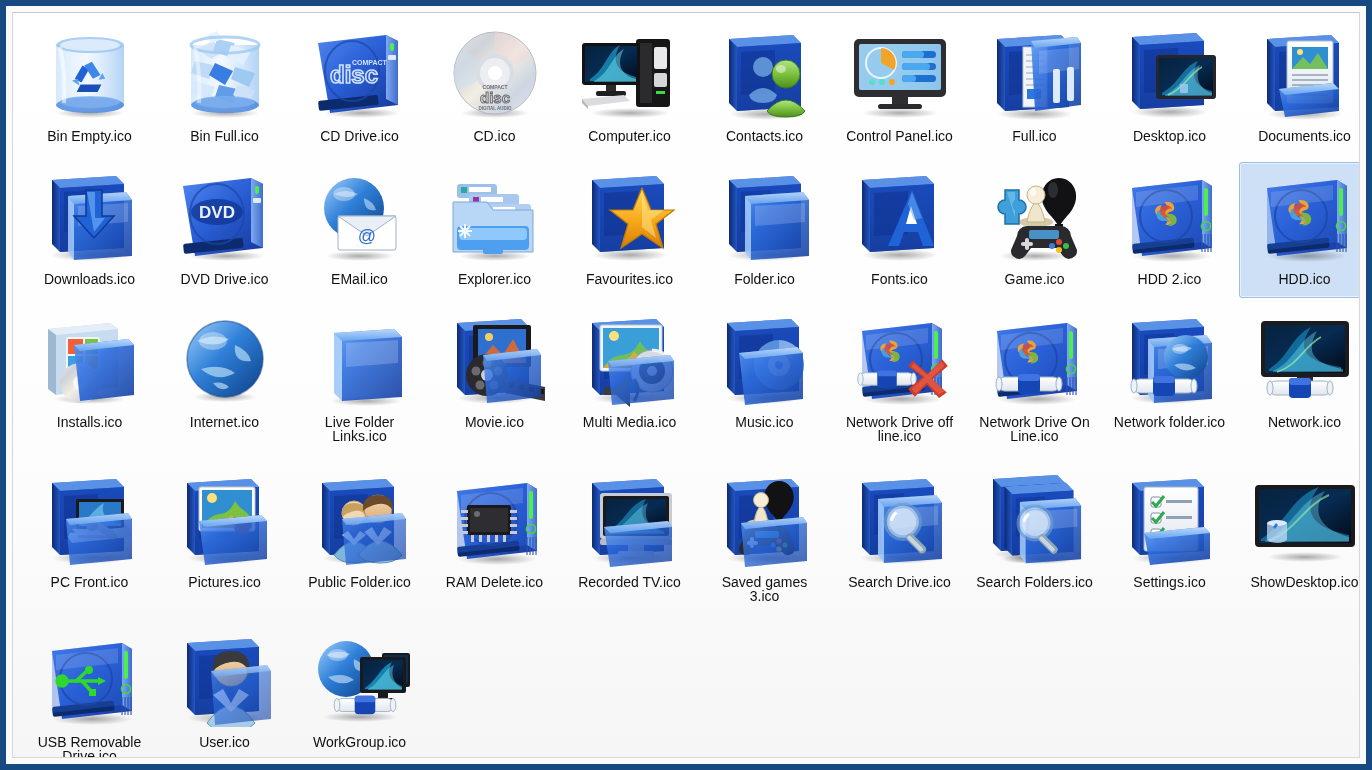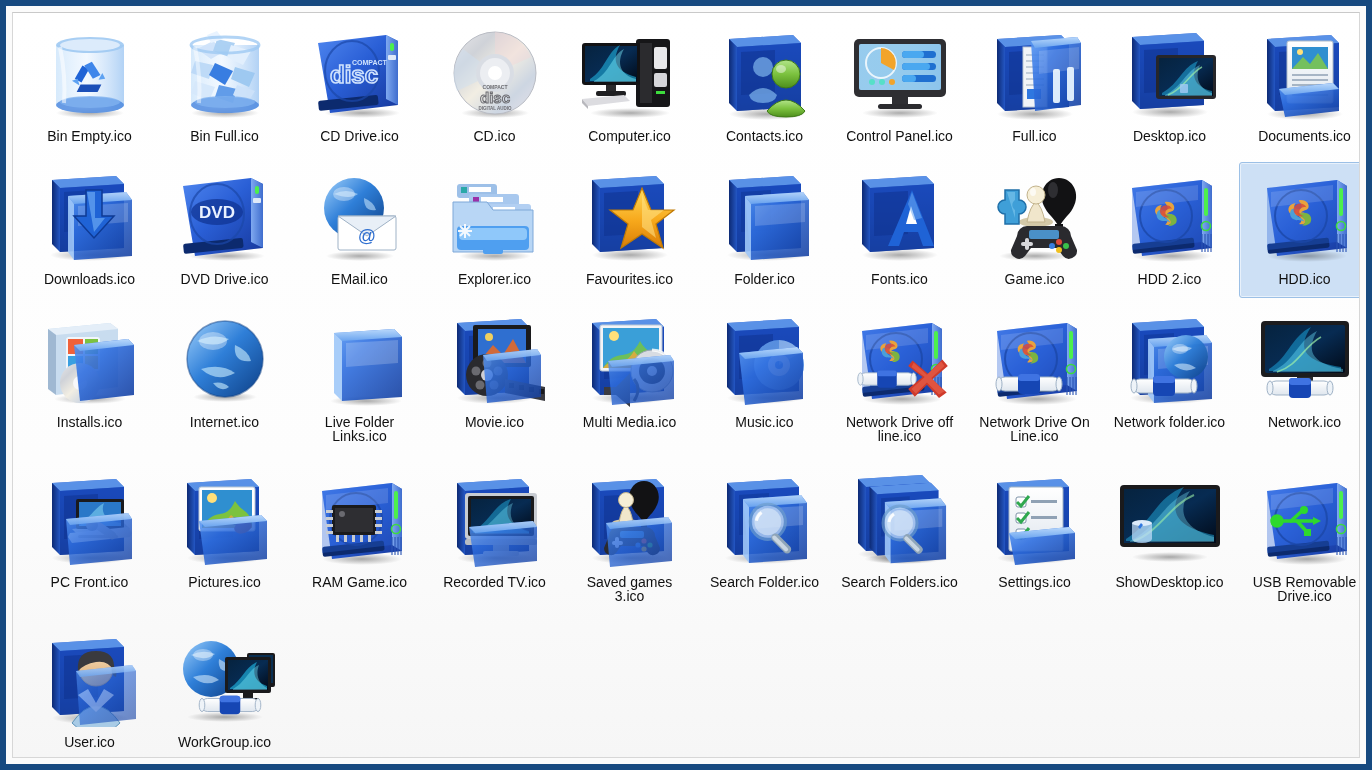--- a/index.html
+++ b/index.html
@@ -883,20 +883,43 @@
     <path d="M26 46 L88 40 L94 46 L94 84 L32 90 Z" fill="url(#fFront)" opacity=".85"></path>
     <path d="M26 46 L88 40 L94 46 L32 52 Z" fill="url(#fEdge)"></path>
   </svg>
           </div>
           <div class="label">Pictures.ico</div>
         </div>
         <div class="cell tall">
           <div class="hit"></div>
           <div class="art">
             <svg width="104" height="92" viewBox="0 0 104 92">
+              <use href="#sym-folder-back" x="0" y="0" width="100" height="92"></use>
+    <g transform="translate(30,24)">
+      <circle cx="16" cy="14" r="12" fill="#f0d8b2" stroke="#c8a878"></circle>
+      <path d="M4 18 q-2 -14 12 -14 q14 0 12 14 q-4 -8 -12 -6 q-8 2 -12 6z" fill="#c8a060"></path>
+      <path d="M-4 56 q20 -26 40 0 q-6 8 -20 8 q-14 0 -20 -8z" fill="#7fb5dc" stroke="#4f8fb8"></path>
+      <path d="M10 32 l6 8 l6 -8 l6 4 l-12 10 l-12 -10z" fill="#ffffff" opacity=".8"></path>
+    </g>
+    <g transform="translate(52,18)">
+      <circle cx="18" cy="16" r="14" fill="url(#skinG)" stroke="#b98c58"></circle>
+      <path d="M3 18 q-1 -16 15 -16 q16 0 15 16 q-5 -9 -15 -7 q-10 2 -15 7z" fill="#6a4a2a"></path>
+      <path d="M-2 62 q22 -28 44 0 q-7 8 -22 8 q-15 0 -22 -8z" fill="#9fcbe8" stroke="#4f8fb8"></path>
+      <path d="M12 34 l6 10 l6 -10 l8 5 l-14 13 l-14 -13z" fill="#ffffff" opacity=".85"></path>
+    </g>
+    <path d="M34 44 L94 38 L98 44 L98 84 L38 90 Z" fill="url(#fFront)" opacity=".7"></path>
+    <path d="M34 44 L94 38 L98 44 L38 50 Z" fill="url(#fEdge)" opacity=".85"></path>
+  </svg>
+          </div>
+          <div class="label">Public Folder.ico</div>
+        </div>
+        <div class="cell tall">
+          <div class="hit"></div>
+          <div class="art">
+            <svg width="104" height="92" viewBox="0 0 104 92">
               <use href="#sym-drive" x="0" y="0" width="104" height="92"></use>
     <g transform="translate(24,30)">
       <rect x="0" y="0" width="44" height="30" rx="2" fill="#1a1a1c"></rect>
       <rect x="3" y="3" width="38" height="24" fill="#2e2e32"></rect>
       <circle cx="10" cy="9" r="3" fill="#6a6a70"></circle>
       <g fill="#c8ccd2">
         <rect x="-6" y="5" width="7" height="3"></rect>
                   <rect x="-6" y="12" width="7" height="3"></rect>
         <rect x="-6" y="19" width="7" height="3"></rect>
                   <rect x="-6" y="26" width="7" height="3"></rect>
@@ -906,21 +929,21 @@
                   <rect x="43" y="26" width="7" height="3"></rect>
         <rect x="4" y="30" width="3" height="7"></rect>
                   <rect x="12" y="30" width="3" height="7"></rect>
         <rect x="20" y="30" width="3" height="7"></rect>
                   <rect x="28" y="30" width="3" height="7"></rect>
         <rect x="36" y="30" width="3" height="7"></rect>
       </g>
     </g>
             </svg>
           </div>
-          <div class="label">RAM Game.ico</div>
+          <div class="label">RAM Delete.ico</div>
         </div>
         <div class="cell tall">
           <div class="hit"></div>
           <div class="art">
             <svg width="104" height="92" viewBox="0 0 104 92">
               <use href="#sym-folder-back" x="0" y="0" width="100" height="92"></use>
     <g transform="translate(22,18)">
       <rect x="0" y="0" width="72" height="46" rx="3" fill="#c8ccd2"></rect>
       <rect x="3" y="3" width="66" height="40" rx="2" fill="#1a1a1c"></rect>
       <rect x="6" y="6" width="60" height="34" fill="url(#scrG)"></rect>
@@ -969,21 +992,21 @@
         <div class="cell tall">
           <div class="hit"></div>
           <div class="art">
             <svg width="104" height="92" viewBox="0 0 104 92">
               <use href="#sym-folder" x="0" y="0" width="100" height="92"></use>
               <g transform="translate(30,22)">
                 <use href="#sym-magnifier" x="0" y="0" width="62" height="62"></use>
               </g>
             </svg>
           </div>
-          <div class="label">Search Folder.ico</div>
+          <div class="label">Search Drive.ico</div>
         </div>
         <div class="cell tall">
           <div class="hit"></div>
           <div class="art">
             <svg width="104" height="92" viewBox="0 0 104 92">
     <ellipse cx="52" cy="84" rx="36" ry="5" fill="url(#shadowG)"></ellipse>
     <g transform="translate(-4,-4)">
                 <use href="#sym-folder-back" x="0" y="0" width="100" height="92"></use>
               </g>
               <use href="#sym-folder" x="8" y="4" width="96" height="88"></use>

